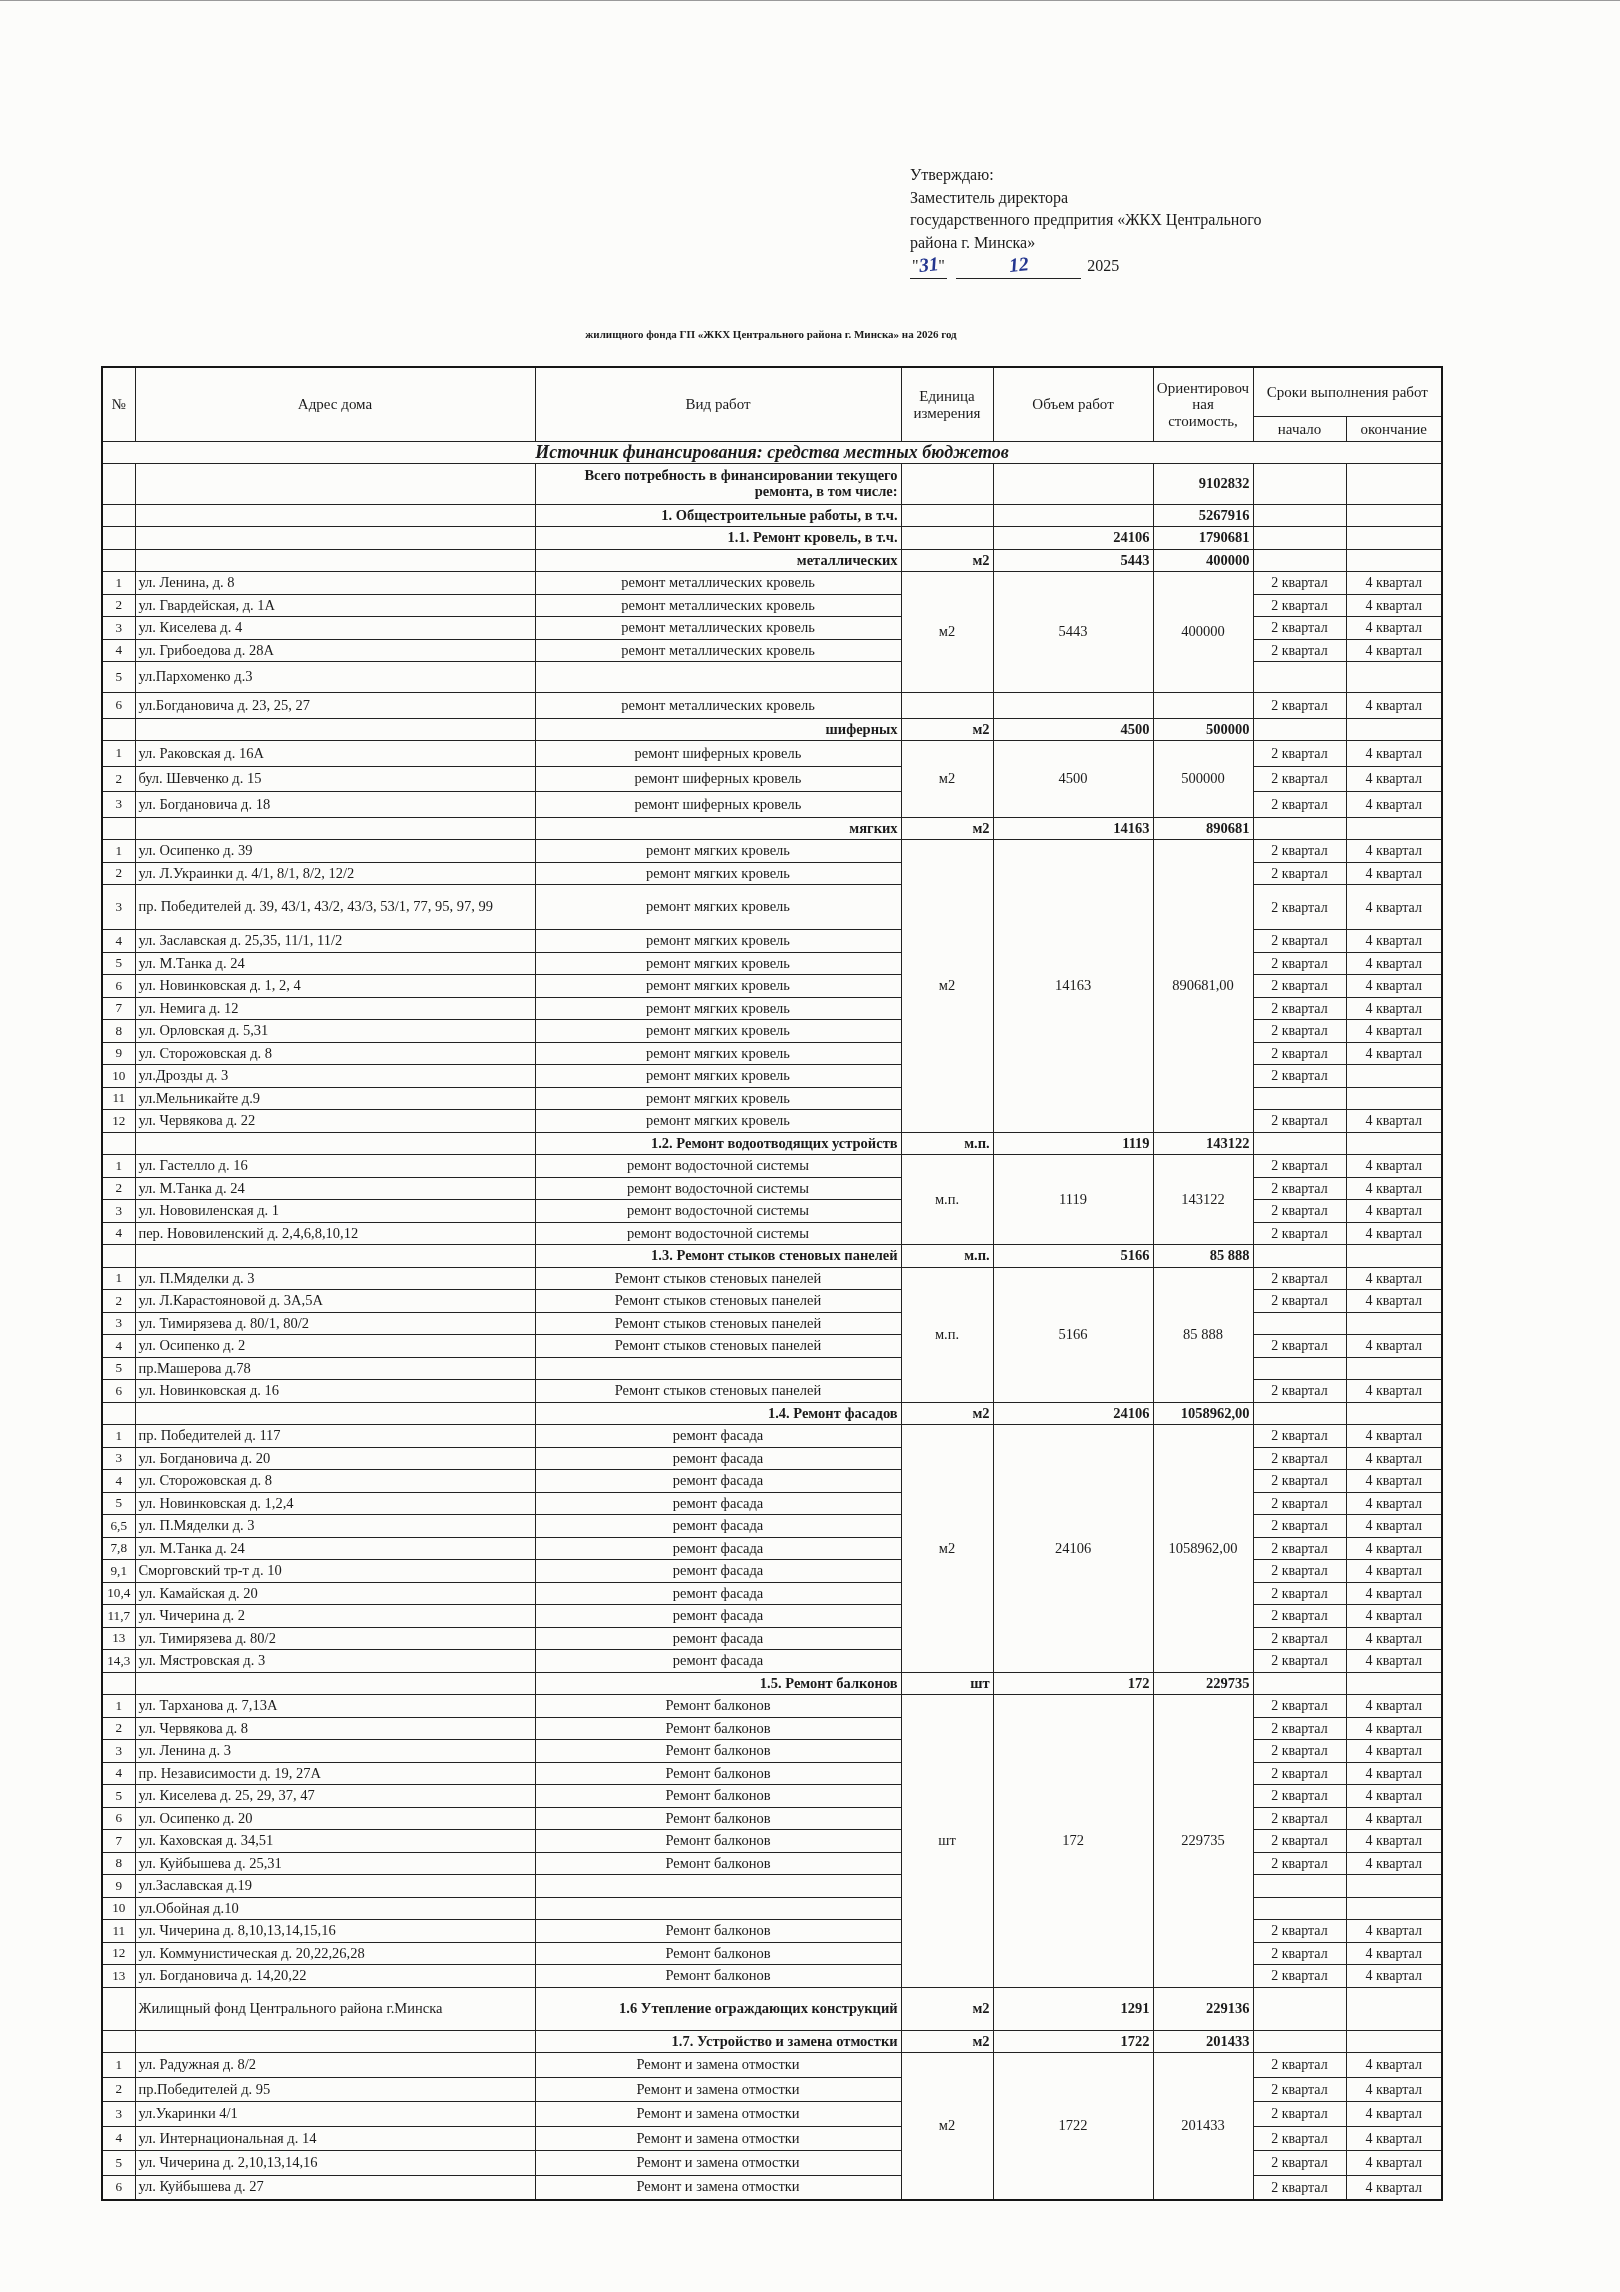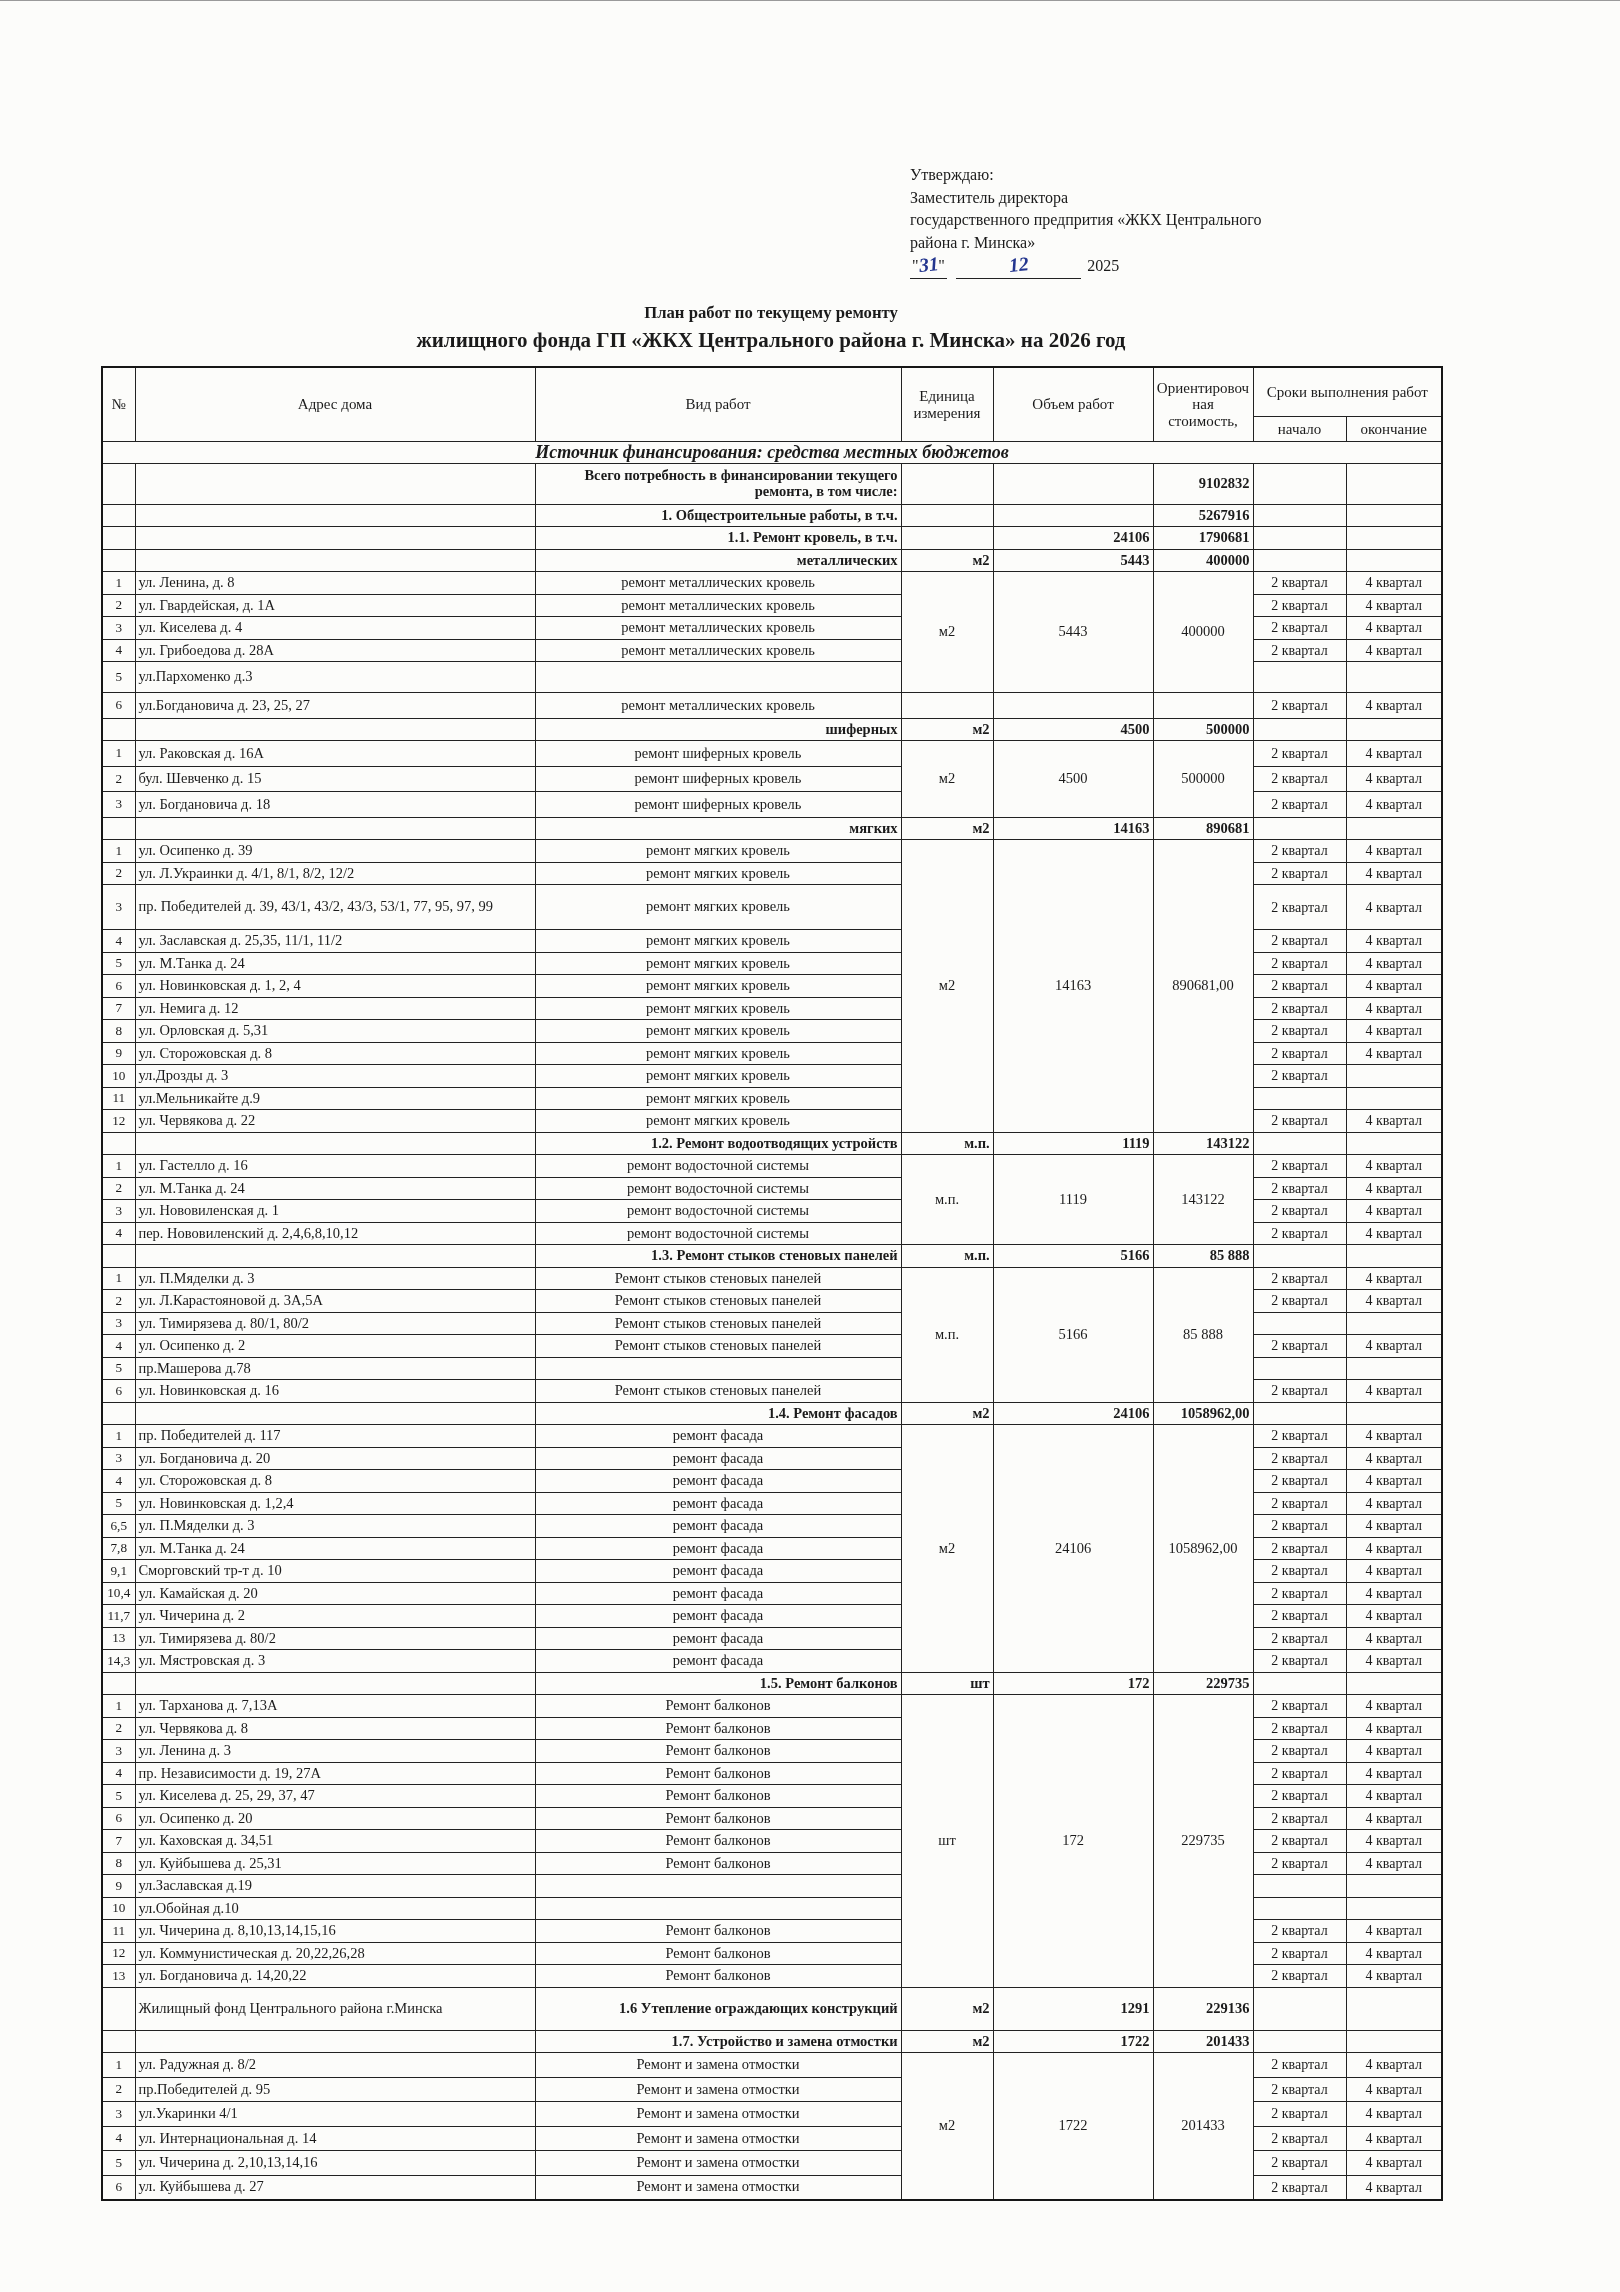--- a/index.html
+++ b/index.html
@@ -19,21 +19,21 @@
   .signature-svg{position:absolute;left:-13.7px;top:-35px;pointer-events:none;}
   .sig-line{position:absolute;left:0;bottom:7.8px;width:201px;border-bottom:1.6px solid #222;}
   .signer{position:absolute;left:206px;bottom:3.9px;}
   .date-row{position:relative;height:27.4px;font-size:16px;}
   .day-group{display:inline-block;border-bottom:1.6px solid #222;padding:0 2px;}
   .month-line{display:inline-block;width:125px;margin:0 5.9px 0 9.8px;border-bottom:1.6px solid #222;text-align:center;}
   .hand{font-style:italic;font-weight:bold;color:#24368f;font-size:19.6px;display:inline-block;transform:rotate(-6deg);}
   
   .doc-title{position:absolute;left:101px;width:1340px;text-align:center;font-weight:bold;}
   .doc-title.l1{top:302px;font-size:16.7px;}
-  .doc-title.l2{top:327px;font-size:21px;}
+  .doc-title.l2{top:327px;font-size:11px;}
   
   table.plan{
     position:absolute;left:101px;top:365px;width:1340px;
     border-collapse:collapse;table-layout:fixed;
     font-size:14.5px;
   }
   table.plan th,table.plan td{
     border:1px solid #222;
     padding:0 2.9px;
     line-height:1.08;
@@ -62,21 +62,20 @@
   <div class="approval">
     <div>Утверждаю:</div>
     <div>Заместитель директора</div>
     <div>государственного предпрития  «ЖКХ Центрального</div>
     <div>района г. Минска»</div>
     <div class="date-row">
       <span class="day-group"><span>"</span><span class="hand">31</span><span>"</span></span><span class="month-line"><span class="hand">12</span></span><span>2025</span>
     </div>
   </div>
 
-  <div class="doc-title l1">План работ по текущему ремонту</div>
   <div class="doc-title l2">жилищного фонда ГП «ЖКХ Центрального района г. Минска» на 2026 год</div>
 
   <table class="plan">
     <colgroup>
       <col style="width:33px">
       <col style="width:400px">
       <col style="width:366px">
       <col style="width:92px">
       <col style="width:160px">
       <col style="width:100px">

